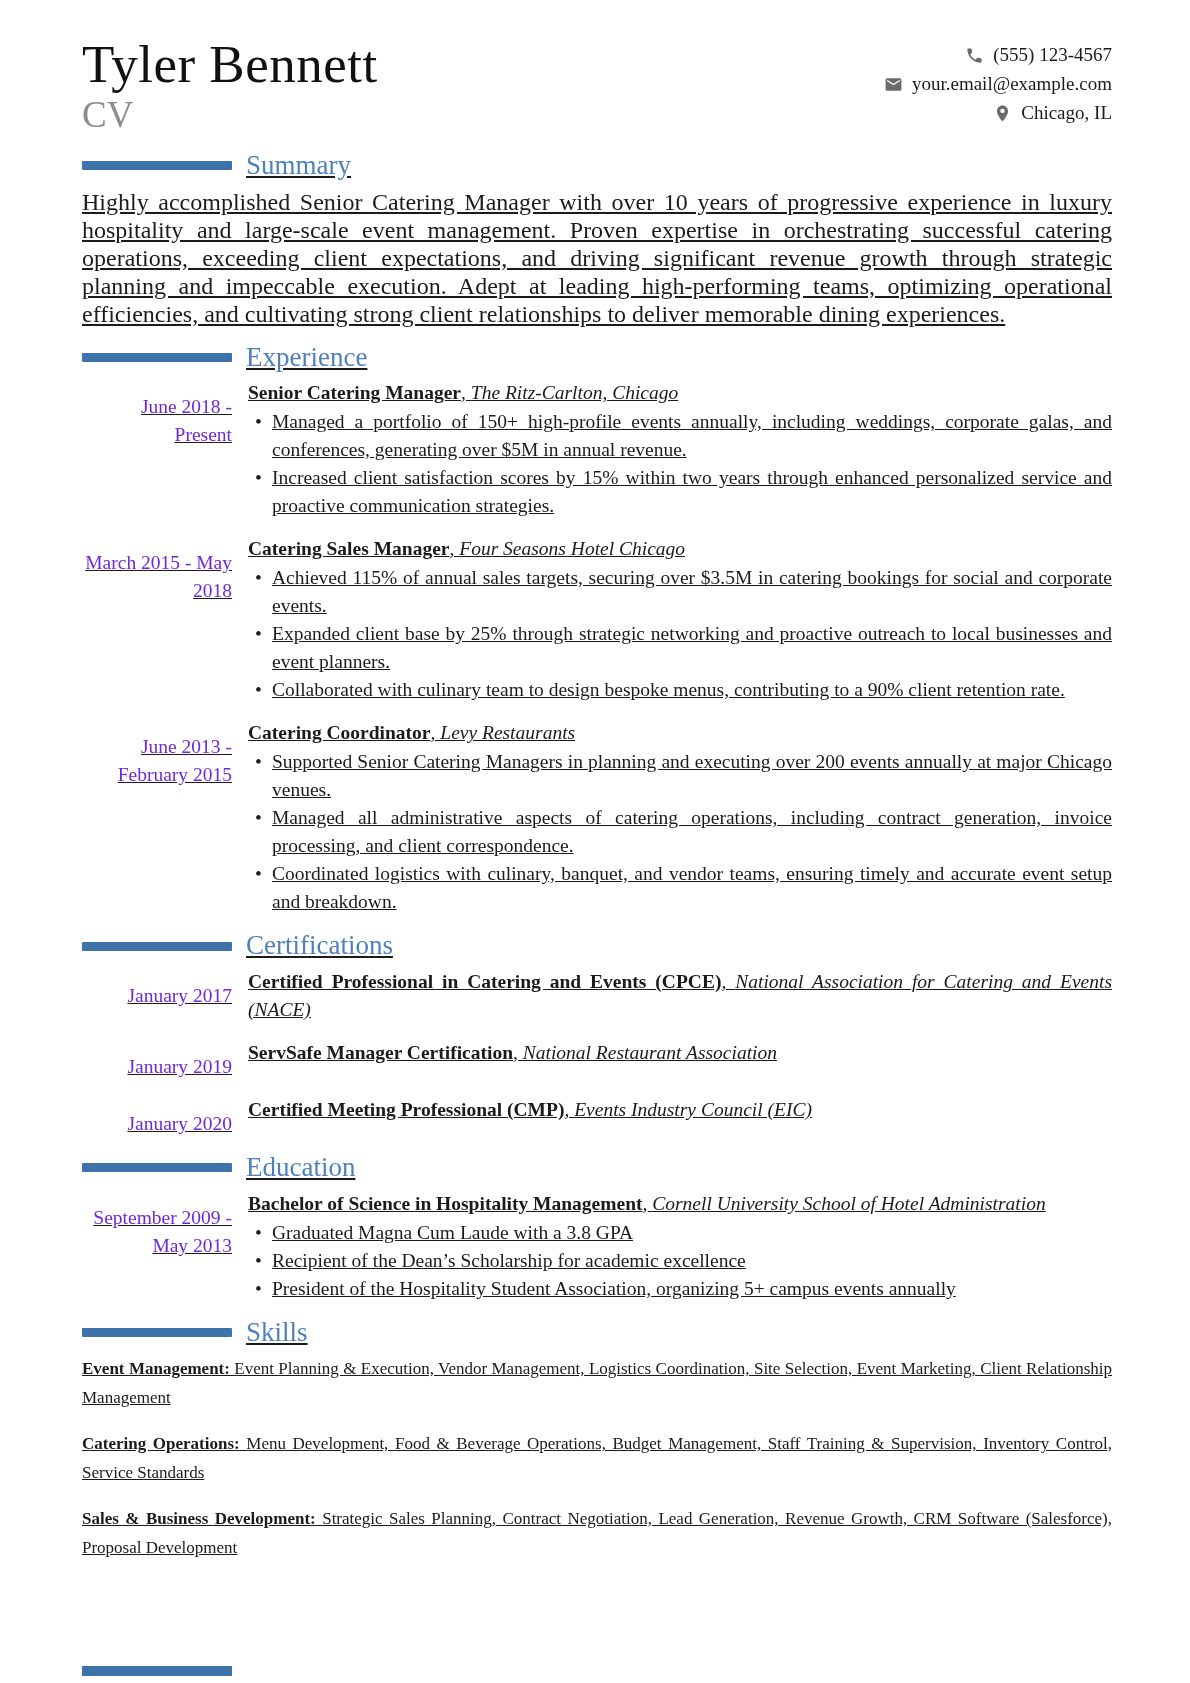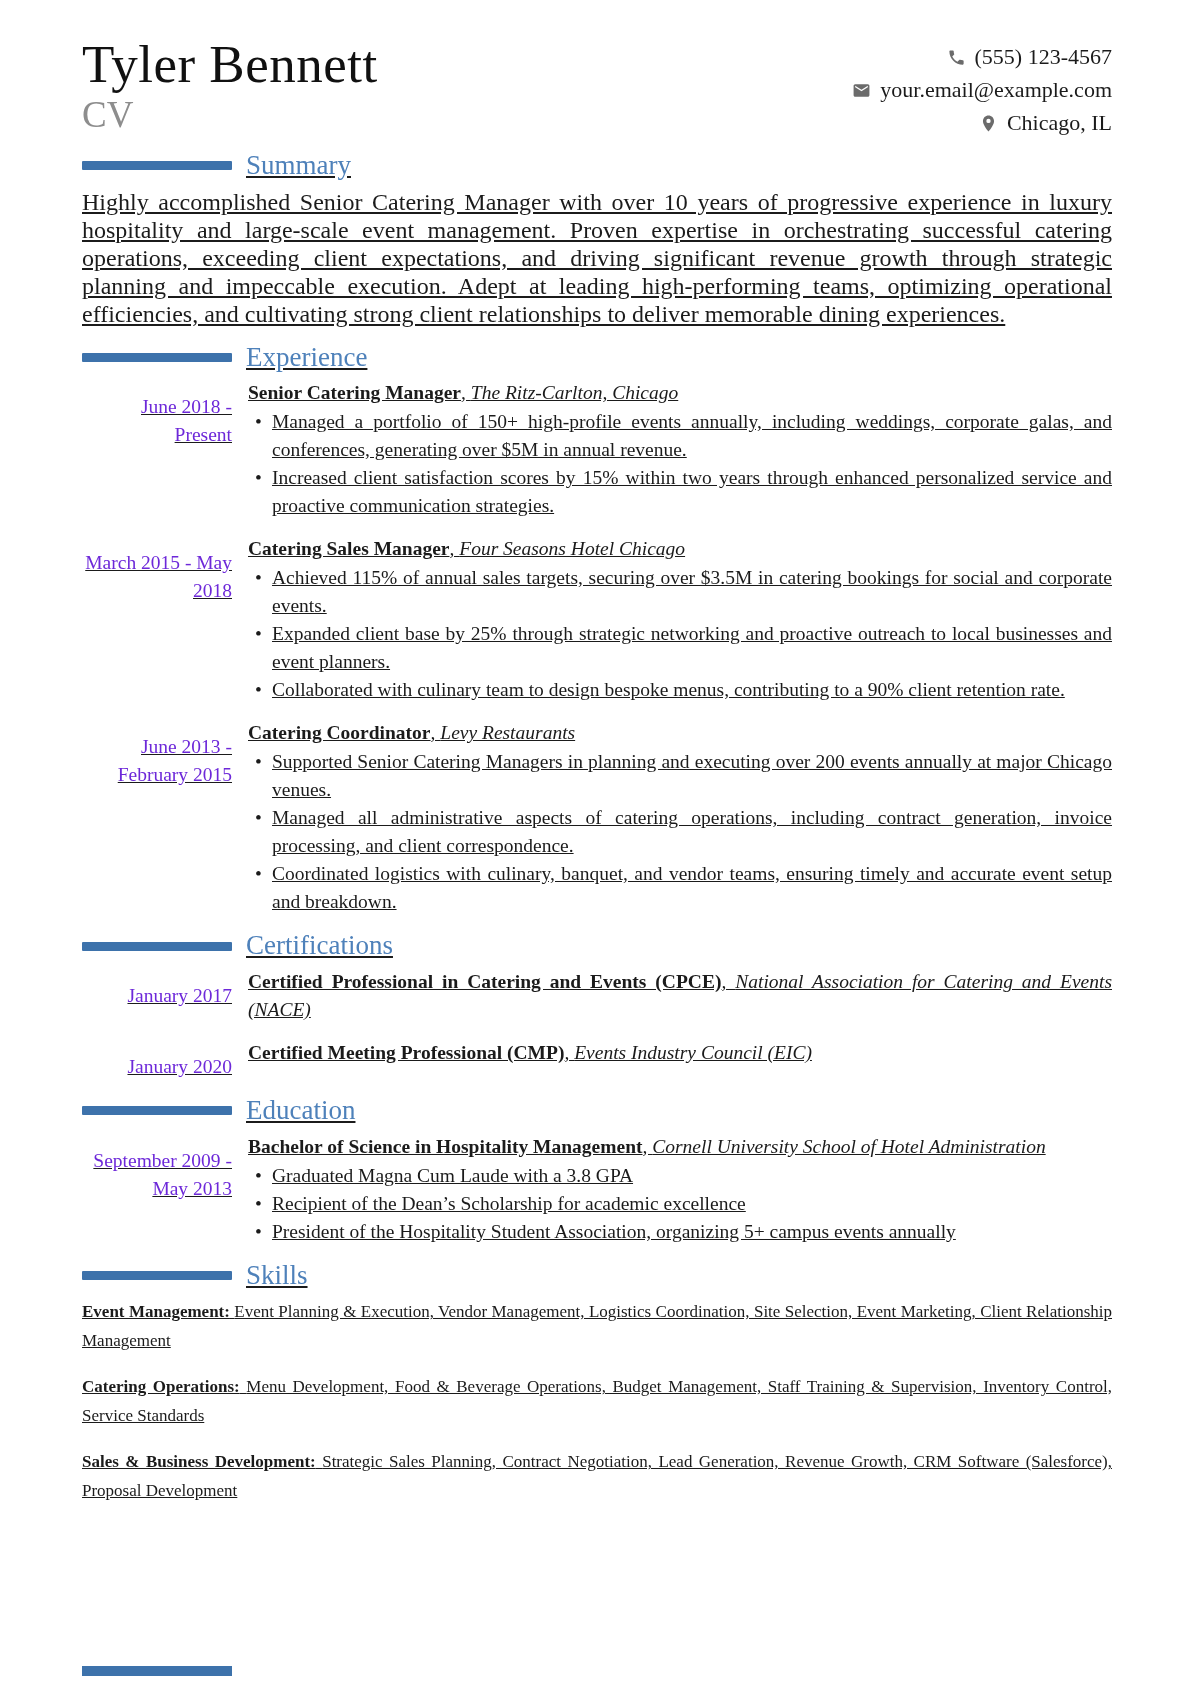--- a/index.html
+++ b/index.html
@@ -17,21 +17,21 @@
     background: #ffffff;
     padding: 36px 78px 12px 82px;
     overflow: hidden;
   }
 
   
   .header { display: flex; justify-content: space-between; align-items: flex-start; }
   .name { font-size: 53px; line-height: 1.08; font-weight: 400; color: #111111; letter-spacing: 0.5px; }
   .subtitle { font-size: 37px; line-height: 1.1; color: #8d8d8d; margin-top: 2px; }
   .contact { margin-top: 8px; display: flex; flex-direction: column; gap: 7px; }
-  .contact-row { display: flex; justify-content: flex-end; align-items: center; gap: 9px; font-size: 22px; color: #1b1b1b; }
+  .contact-row { display: flex; justify-content: flex-end; align-items: center; gap: 9px; font-size: 19px; color: #1b1b1b; }
   .contact-row .cicon { width: 19px; height: 19px; flex: 0 0 auto; display: inline-flex; }
   .cicon svg { width: 100%; height: 100%; fill: #6b6b6b; }
 
   
   .section-header { display: flex; align-items: center; margin-top: 15px; margin-bottom: 7px; }
   .section-bar { width: 150px; height: 9px; background: #3d72ab; border-radius: 1px; margin-right: 14px; flex: 0 0 auto; }
   .section-title { font-size: 27px; color: #4e81ba; font-weight: 400; line-height: 1.1; }
 
   
   .para { font-size: 24px; line-height: 28px; text-align: justify; hyphens: auto; }
@@ -152,20 +152,26 @@
       <div class="section-title">Certifications</div>
     </div>
 
     <div class="entry">
       <div class="entry-date">January 2017</div>
       <div class="entry-body">
         <div class="entry-heading"><span class="pos">Certified Professional in Catering and Events (CPCE)</span><span class="comma org">National Association for Catering and Events (NACE)</span></div>
       </div>
     </div>
 
+    <div class="entry">
+      <div class="entry-date">January 2019</div>
+      <div class="entry-body">
+        <div class="entry-heading"><span class="pos">ServSafe Manager Certification</span><span class="comma org">National Restaurant Association</span></div>
+      </div>
+    </div>
 
     <div class="entry">
       <div class="entry-date">January 2020</div>
       <div class="entry-body">
         <div class="entry-heading"><span class="pos">Certified Meeting Professional (CMP)</span><span class="comma org">Events Industry Council (EIC)</span></div>
       </div>
     </div>
   </div>
 
   <div class="section-block">

